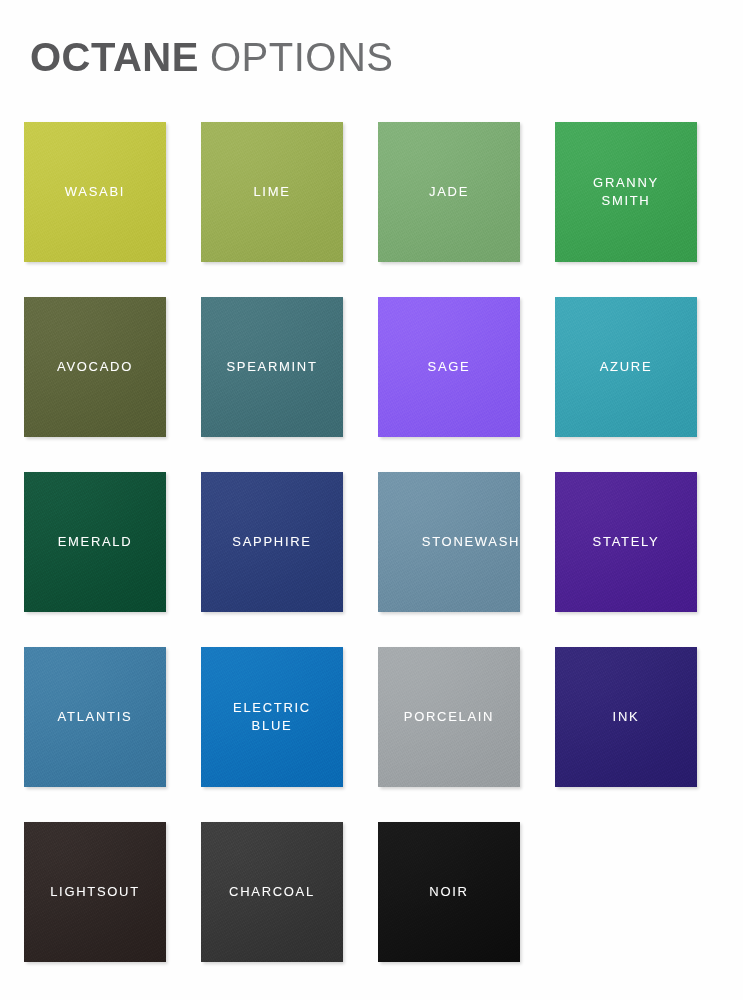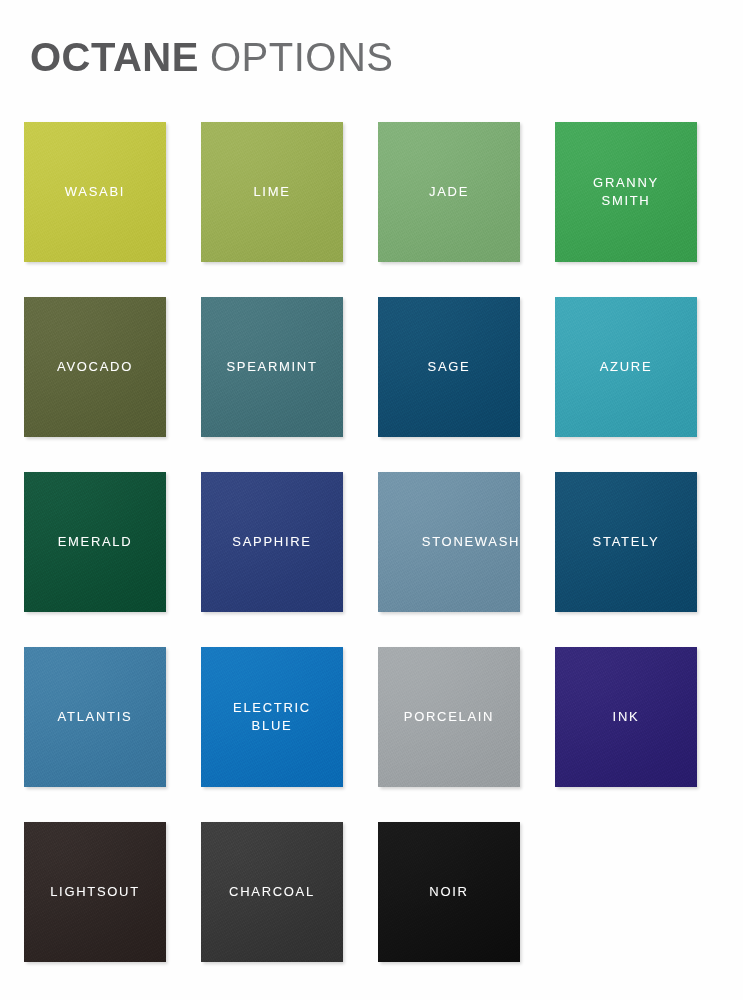--- a/index.html
+++ b/index.html
@@ -137,21 +137,21 @@
     <div class="swatch" style="background: rgb(91, 99, 55);">
       <div class="swatch-label">
         <span class="line">AVOCADO</span>
       </div>
     </div>
     <div class="swatch" style="background: rgb(65, 114, 122);">
       <div class="swatch-label">
         <span class="line">SPEARMINT</span>
       </div>
     </div>
-    <div class="swatch" style="background: #0c4a6e;">
+    <div class="swatch" style="background: #8b5cf6;">
       <div class="swatch-label">
         <span class="line">SAGE</span>
       </div>
     </div>
     <div class="swatch" style="background: rgb(53, 164, 181);">
       <div class="swatch-label">
         <span class="line">AZURE</span>
       </div>
     </div>
     <div class="swatch" style="background: rgb(10, 79, 51);">
@@ -162,21 +162,21 @@
     <div class="swatch" style="background: rgb(41, 60, 122);">
       <div class="swatch-label">
         <span class="line">SAPPHIRE</span>
       </div>
     </div>
     <div class="swatch" style="background: rgb(108, 144, 166); padding-left: 44px;">
       <div class="swatch-label">
         <span class="line">STONEWASH</span>
       </div>
     </div>
-    <div class="swatch" style="background: #0c4a6e;">
+    <div class="swatch" style="background: #4c1d95;">
       <div class="swatch-label">
         <span class="line">STATELY</span>
       </div>
     </div>
     <div class="swatch" style="background: rgb(59, 123, 164);">
       <div class="swatch-label">
         <span class="line">ATLANTIS</span>
       </div>
     </div>
     <div class="swatch" style="background: rgb(10, 113, 189);">

